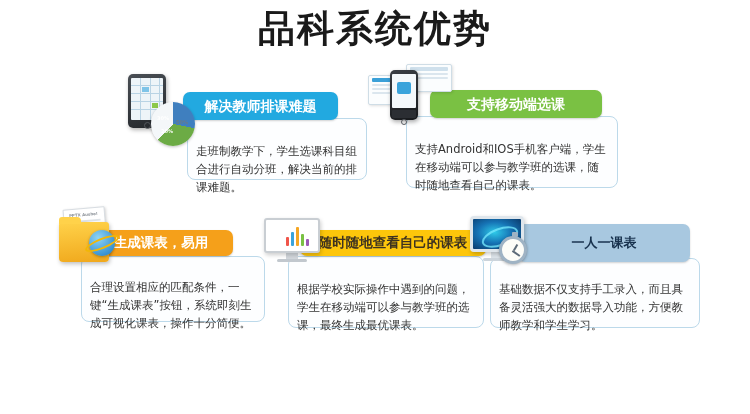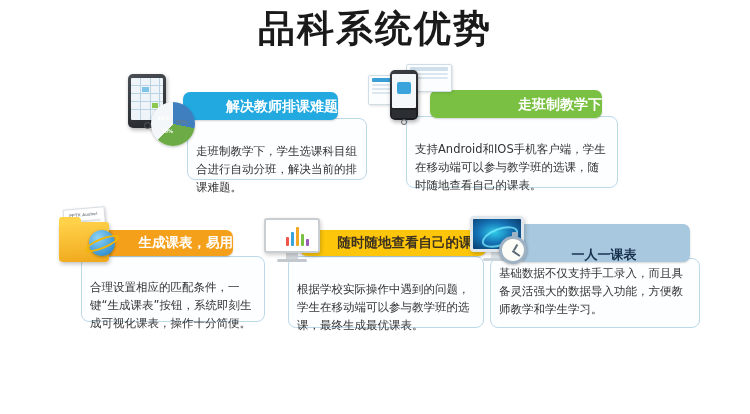--- a/index.html
+++ b/index.html
@@ -18,21 +18,21 @@
     font-size:37px;font-weight:bold;color:#1a1a1a;
     letter-spacing:2px;
     font-family:"DejaVu Sans","Liberation Sans",sans-serif;
   }
 
   
   .card{position:absolute;}
   .ribbon{
     position:absolute;z-index:3;
     border-radius:7px;
-    display:flex;align-items:center;justify-content:flex-end;
+    display:flex;align-items:center;justify-content:center;
     font-weight:bold;
     box-shadow:0 1px 2px rgba(0,0,0,.18);
     line-height:1.18;
     text-align:center;
   }
   .body{
     position:absolute;z-index:2;
     background:#fdfeff;
     border:1px solid #bcd9ea;
     border-radius:8px;
@@ -224,21 +224,21 @@
       <div class="phone">
         <div class="scr">
           <div class="cursor"></div>
         </div>
         <div class="keys"></div>
         <div class="home"></div>
       </div>
     </div>
 
     <div class="ribbon" id="r2" style="left: 62px; top: 28px; width: 172px; height: 28px; font-size: 14px; background: rgb(122, 193, 67); color: rgb(255, 255, 255);">
-      <span>走班制教学下</span>
+      <span>支持移动端选课</span>
     </div>
 
     <div class="body" id="b2" style="left:38px;top:54px;width:212px;height:72px;">
       <span class="txt" style="margin-top:18px;display:block;">支持Android和IOS手机客户端，学生在移动端可以参与教学班的选课，随时随地查看自己的课表。</span>
     </div>
   </div>
 
   <div class="card" style="left:55px;top:206px;">
 
     <div class="icon-wrap" style="left:0px;top:0px;width:70px;height:62px;">
@@ -303,17 +303,17 @@
         <div class="h h1"></div>
         <div class="h h2"></div>
       </div>
     </div>
 
     <div class="ribbon" id="r5" style="left: 50px; top: 10px; width: 172px; height: 38px; font-size: 13px; flex-direction: column; background: rgb(168, 200, 224); color: rgb(23, 49, 77);">
       <span>一人一课表</span>
     </div>
 
     <div class="body" id="b5" style="left:22px;top:44px;width:210px;height:70px;">
-      <span class="txt" style="display:block;">基础数据不仅支持手工录入，而且具备灵活强大的数据导入功能，方便教师教学和学生学习。</span>
+      <span class="txt" style="margin-top:16px;display:block;">基础数据不仅支持手工录入，而且具备灵活强大的数据导入功能，方便教师教学和学生学习。</span>
     </div>
   </div>
 
 </div>
 
 </body></html>

